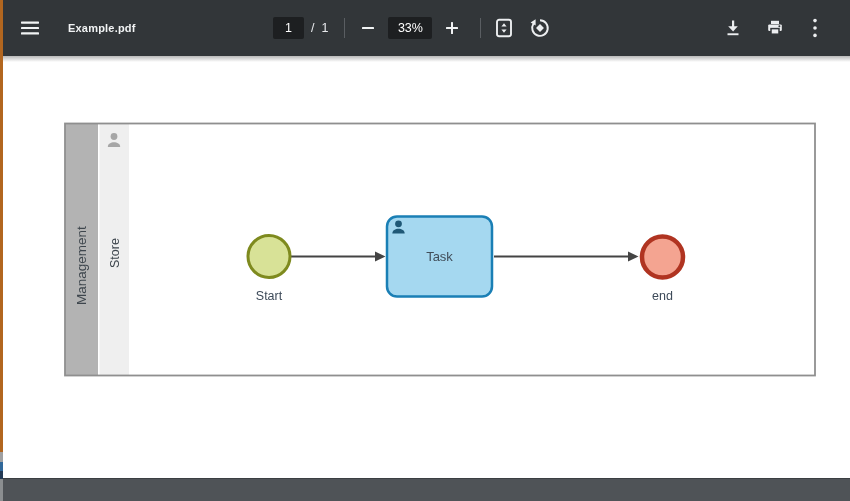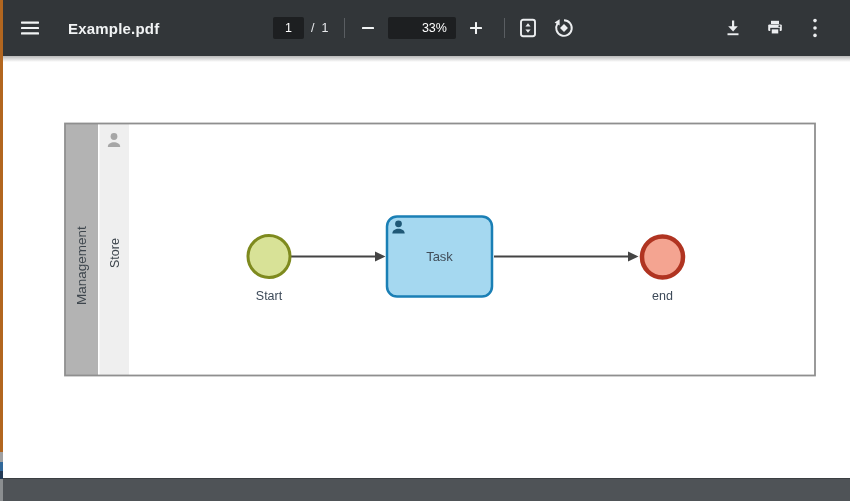--- a/index.html
+++ b/index.html
@@ -16,29 +16,29 @@
   .tb-group{position:absolute;top:0;height:56px;display:flex;align-items:center;}
   .tb-left{left:16px;gap:24px;}
   .tb-center{left:273px;}
   .tb-right{right:23px;gap:14px;}
   .tb-btn{
     background:transparent;border:none;padding:0;margin:0;cursor:pointer;
     display:flex;align-items:center;justify-content:center;
     width:28px;height:28px;
   }
   .tb-title{
-    color:#f1f3f4;font-size:15px;font-weight:700;letter-spacing:.2px;
+    color:#f1f3f4;font-size:11px;font-weight:700;letter-spacing:.2px;
   }
   .tb-box{
     background:#1d1f21;color:#fff;border:none;border-radius:2px;
     height:22px;display:flex;align-items:center;justify-content:center;
     font-size:12.5px;font-family:"Liberation Sans",sans-serif;text-align:center;
   }
   .page-box{width:31px;}
-  .zoom-box{width:44px;margin-left:8px;margin-right:8px;padding-left:24px;}
+  .zoom-box{width:44px;margin-left:8px;margin-right:8px;}
   .page-of{color:#e8eaed;font-size:12.5px;margin-left:7px;white-space:pre;}
   .tb-divider{width:1px;height:20px;background:#5a5e62;}
   .d1{margin-left:16px;margin-right:11px;}
   .d2{margin-left:16px;margin-right:10px;}
   .icon-btn-sm{width:24px;height:24px;}
   .icon-btn{width:26px;height:26px;}
   .tb-right .tb-btn{width:28px;height:28px;}
   .tb-right .kebab-btn{width:24px;}
   
   .content{

